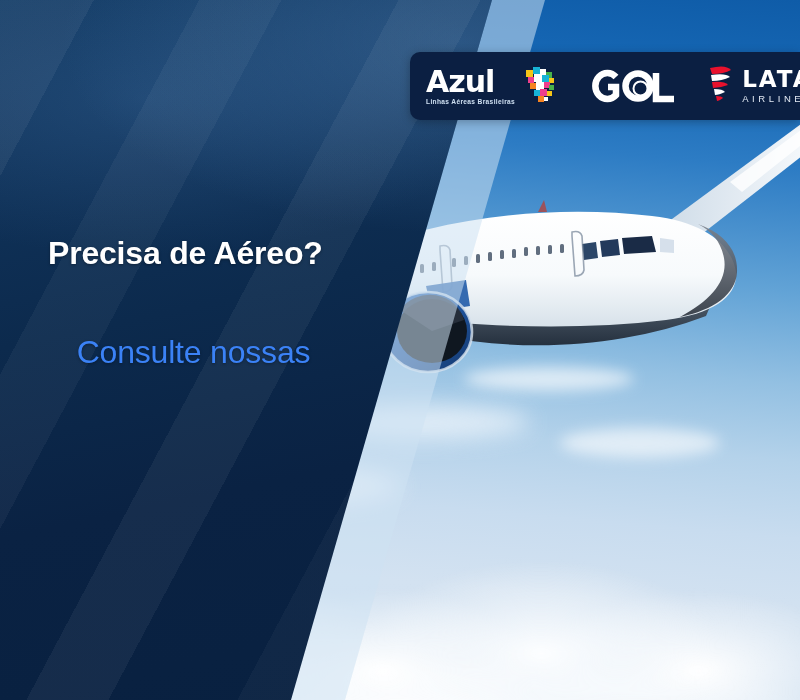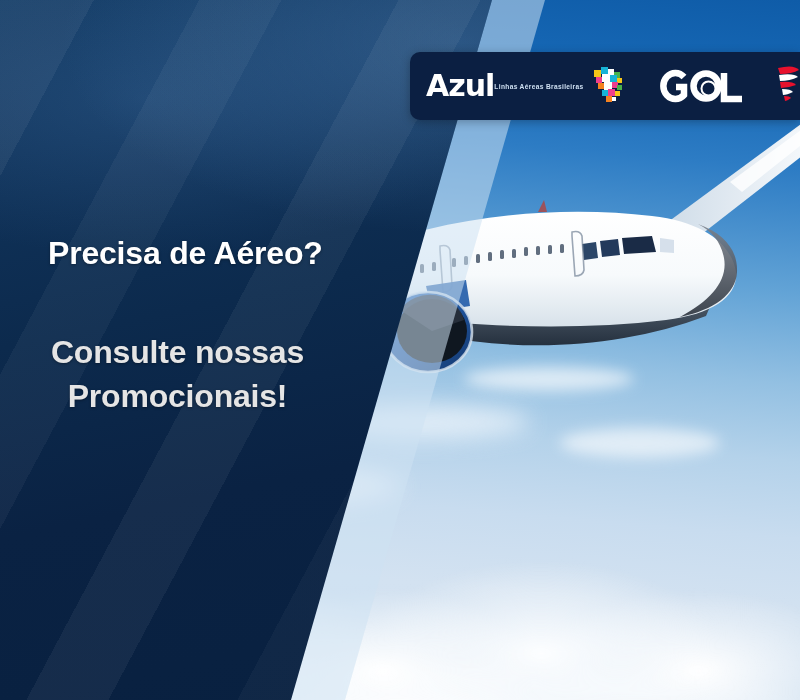--- a/index.html
+++ b/index.html
@@ -58,34 +58,34 @@
   }
 
   
   .copy{position:absolute;left:0;top:0;width:400px;height:608px;padding-left:45px;}
   .headline{
     position:absolute;left:48px;top:235px;
     color:#ffffff;font-size:32px;font-weight:bold;letter-spacing:-.2px;
     text-shadow:0 1px 3px rgba(0,0,0,.35);white-space:nowrap;
   }
   .subhead{
-    position:absolute;left:0;top:330px;width:355px;
-    color:#e5e5e5;font-size:32px;font-weight:bold;line-height:1.38;
+    position:absolute;left:16px;top:330px;width:355px;
+    color:#3b82f6;font-size:32px;font-weight:normal;line-height:1.38;
     text-align:center;letter-spacing:-.2px;text-shadow:0 1px 3px rgba(0,0,0,.35);
   }
   .subhead div{white-space:nowrap;}
 
   
   .logobar{
     position:absolute;left:410px;top:52px;width:390px;height:68px;
     background:#0b1f42;border-radius:10px 0 0 10px;
     display:flex;align-items:center;box-shadow:0 2px 10px rgba(0,0,0,.28);
   }
   .logo-azul{display:flex;align-items:center;padding-left:16px;}
-  .azul-word{display:flex;flex-direction:row;align-items:center;line-height:1;}
+  .azul-word{display:flex;flex-direction:column;align-items:flex-start;line-height:1;}
   .azul-name{
     color:#fff;font-size:30px;font-weight:bold;letter-spacing:-1px;
     font-family:"DejaVu Sans", sans-serif;
   }
   .azul-tag{
     color:#cfe0f2;font-size:6.6px;font-weight:bold;letter-spacing:.35px;
     margin-top:2px;white-space:nowrap;
   }
   .brazil-map{margin-left:7px;}
   .divider{width:2px;height:40px;background:#e8eef7;margin:0 13px;border-radius:1px;}
@@ -199,21 +199,20 @@
     </div>
   </div>
 
   <div class="edgeband"></div>
   <div class="navy"></div>
 
   <div class="copy">
     <div class="headline">Precisa de Aéreo?</div>
     <div class="subhead">
       <div>Consulte nossas</div>
-      <div>Promocionais!</div>
     </div>
   </div>
 
   <div class="logobar">
 
     <div class="logo-azul">
       <div class="azul-word">
         <span class="azul-name">Azul</span>
         <span class="azul-tag">Linhas Aéreas Brasileiras</span>
       </div>

